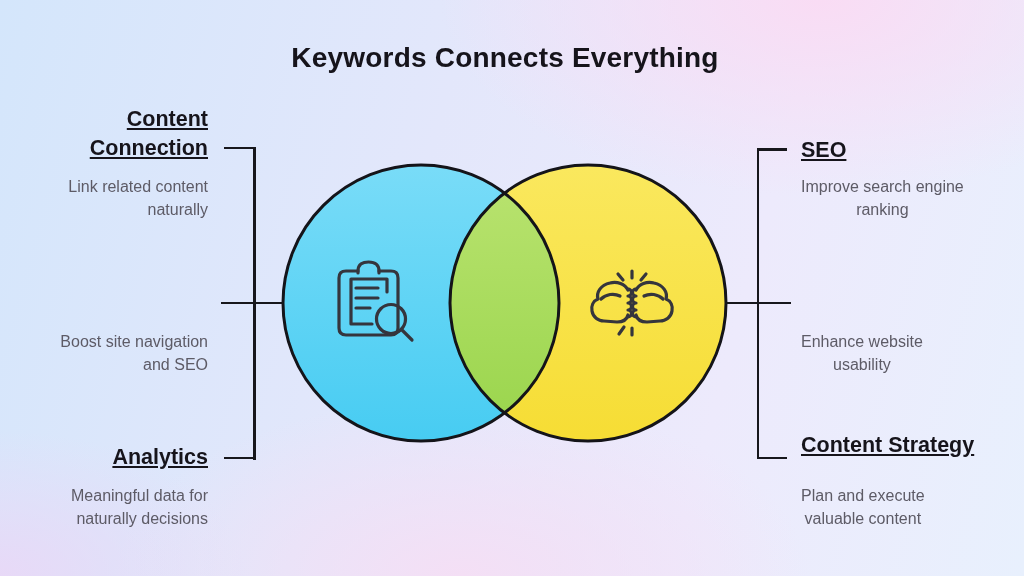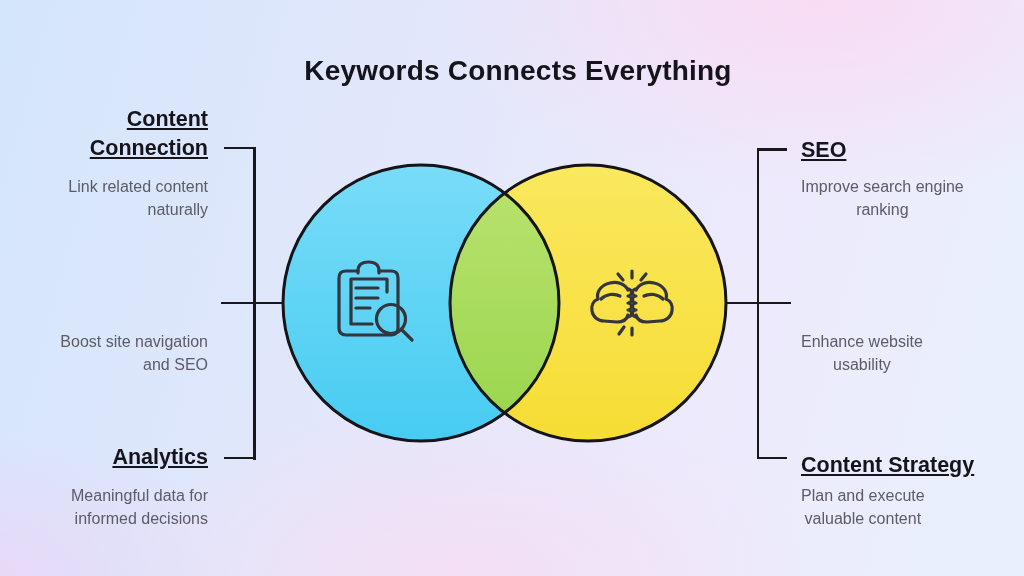--- a/index.html
+++ b/index.html
@@ -6,21 +6,21 @@
   .stage {
     position:relative; width:1024px; height:576px; overflow:hidden;
     font-family:"Liberation Sans", sans-serif;
     background:
       radial-gradient(60% 55% at 80% 0%,  #f9dcf4 0%, rgba(249,220,244,0) 62%),
       radial-gradient(55% 50% at 45% 100%,#f4dff5 0%, rgba(244,223,245,0) 62%),
       radial-gradient(40% 42% at 0% 100%, #e8d9f7 0%, rgba(232,217,247,0) 60%),
       linear-gradient(105deg, #d4e6fb 0%, #e3e7fb 40%, #edeafc 70%, #e8f0fd 100%);
   }
   .title {
-    position:absolute; top:42px; left:0; width:1010px; margin:13px;
+    position:absolute; top:42px; left:0; width:1010px; margin:0;
     text-align:center; font-size:28px; font-weight:bold; letter-spacing:.2px;
     color:var(--heading,#16141b);
   }
   .heading {
     position:absolute; margin:0; font-size:21.5px; font-weight:bold;
     line-height:29px; color:var(--heading,#16141b); white-space:pre-line;text-decoration:underline;
   }
   .desc {
     position:absolute; margin:0; font-size:16px; line-height:22.5px;
     color:var(--desc,#5d5b66); white-space:pre-line;
@@ -96,26 +96,26 @@
   <h2 class="heading left-col" style="top:105px">Content
 Connection</h2>
   <p class="desc left-col" style="top:176px">Link related content
 naturally</p>
 
   <p class="desc left-col" style="top:331px">Boost site navigation
 and SEO</p>
 
   <h2 class="heading left-col" style="top:443px">Analytics</h2>
   <p class="desc left-col" style="top:485px">Meaningful data for
-informed decisions</p>
+naturally decisions</p>
 
   <h2 class="heading right-col" style="top:136px">SEO</h2>
   <p class="desc right-col" style="top:176px">Improve search engine
 ranking</p>
 
   <p class="desc right-col" style="top:331px">Enhance website
 usability</p>
 
-  <h2 class="heading right-col" style="top:451px">Content Strategy</h2>
+  <h2 class="heading right-col" style="top:431px">Content Strategy</h2>
   <p class="desc right-col" style="top:485px">Plan and execute
 valuable content</p>
 
 </div>
 
 </body></html>

